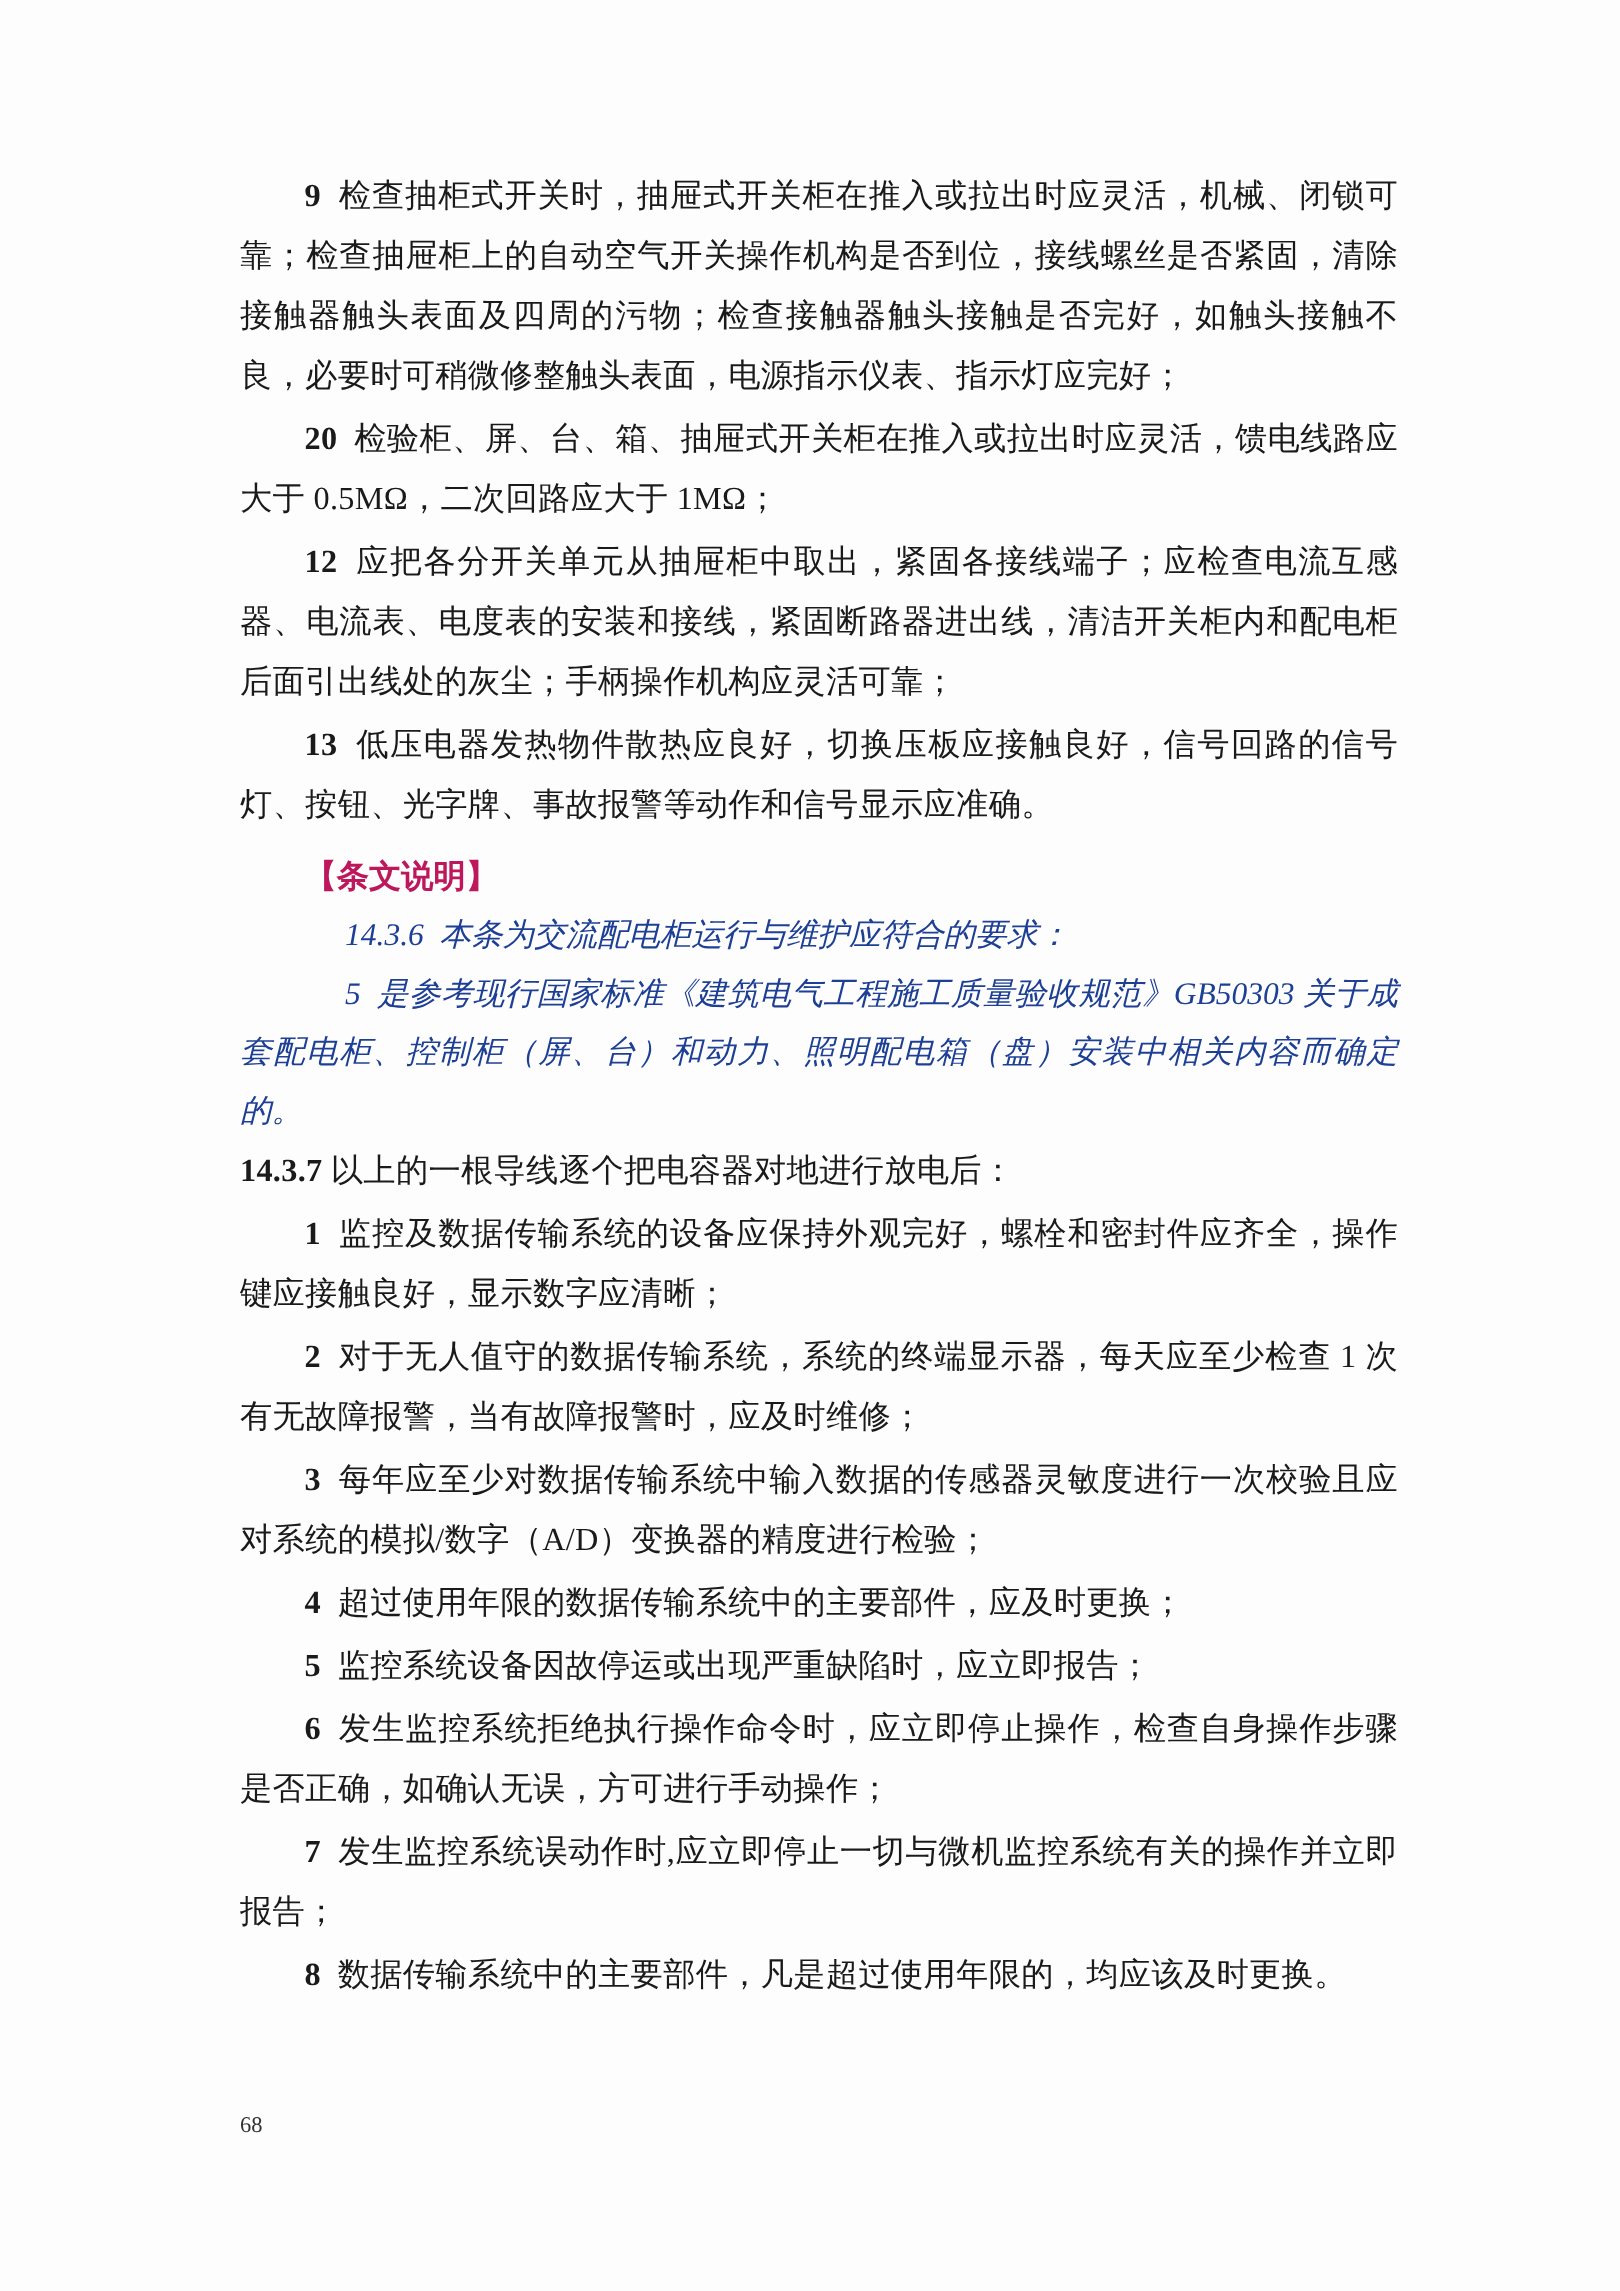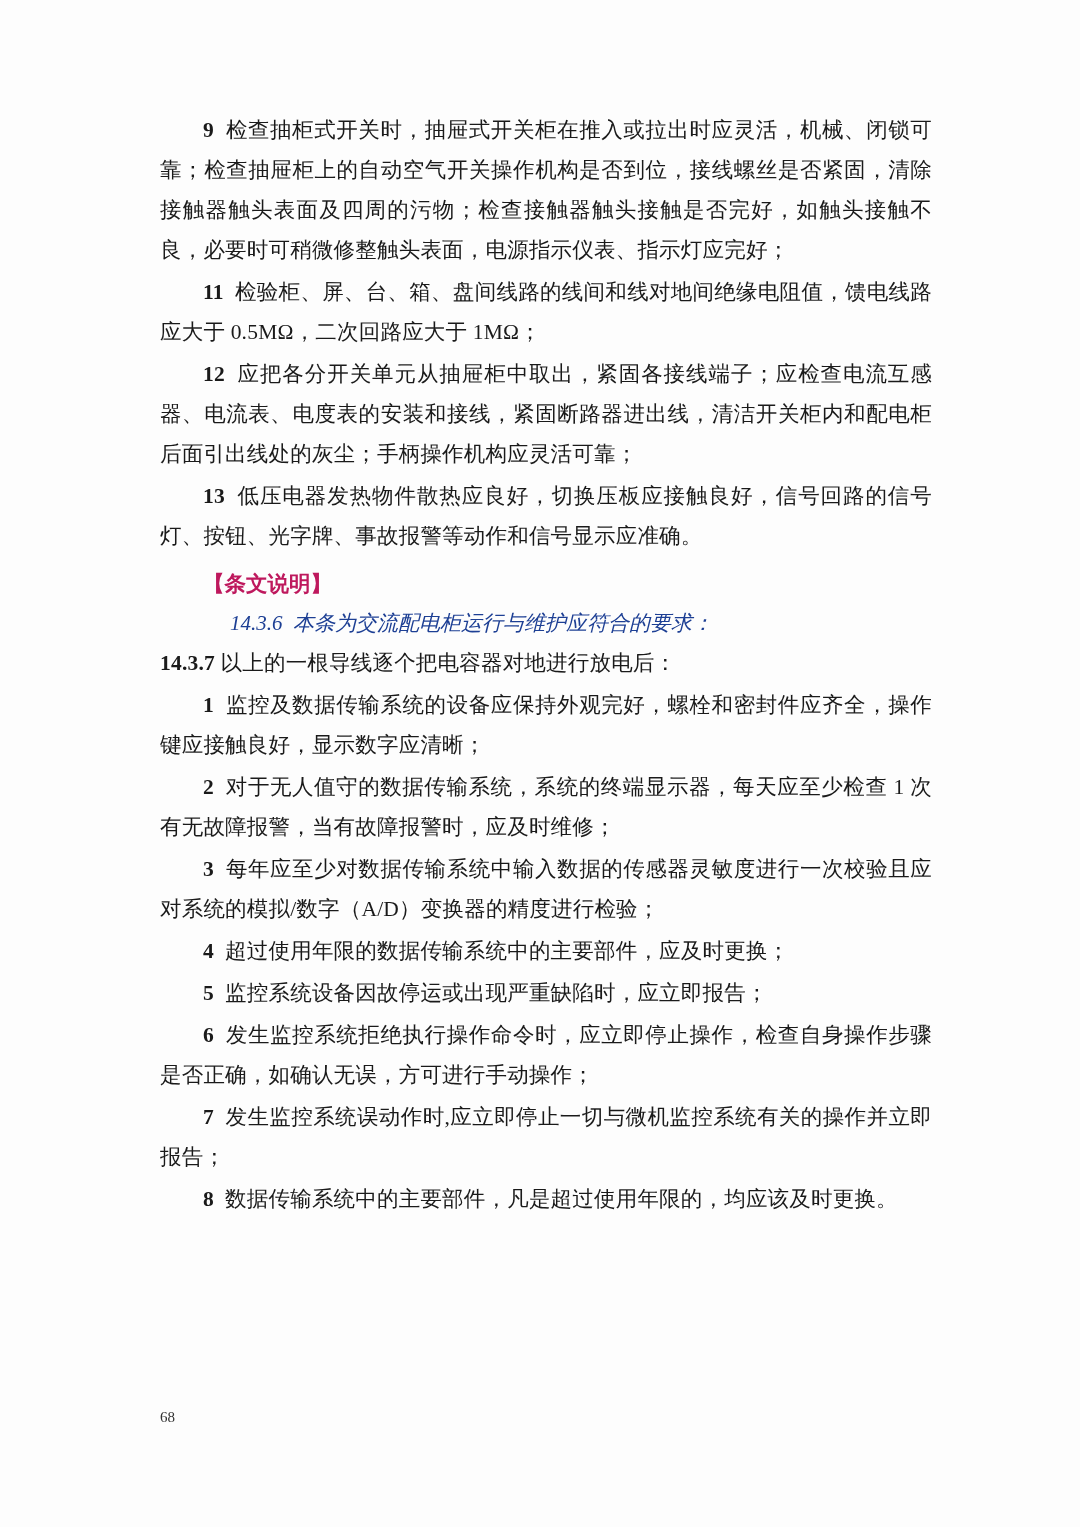--- a/index.html
+++ b/index.html
@@ -83,30 +83,31 @@
 </style>
 </head>
 <body>
 
 <div class="page">
   <div class="content">
 
     <p class="para"><span class="num">9</span>&nbsp;&nbsp;<span>检查抽柜式开关时，抽屉式开关柜在推入或拉出时应灵活，机械、闭锁可靠；检查抽屉柜上的自动空气开关操作机构是否到位，接线螺丝是否紧固，清除接触器触头表面及四周的污物；检查接触器触头接触是否完好，如触头接触不良，必要时可稍微修整触头表面，电源指示仪表、指示灯应完好；</span></p>
 
 
-    <p class="para"><span class="num">11</span>&nbsp;&nbsp;<span>检验柜、屏、台、箱、盘间线路的线间和线对地间绝缘电阻值，馈电线路应大于 0.5MΩ，二次回路应大于 1MΩ；</span></p>
+    <p class="para"><span class="num">20</span>&nbsp;&nbsp;<span>检验柜、屏、台、箱、抽屉式开关柜在推入或拉出时应灵活，馈电线路应大于 0.5MΩ，二次回路应大于 1MΩ；</span></p>
 
     <p class="para"><span class="num">12</span>&nbsp;&nbsp;<span>应把各分开关单元从抽屉柜中取出，紧固各接线端子；应检查电流互感器、电流表、电度表的安装和接线，紧固断路器进出线，清洁开关柜内和配电柜后面引出线处的灰尘；手柄操作机构应灵活可靠；</span></p>
 
     <p class="para"><span class="num">13</span>&nbsp;&nbsp;<span>低压电器发热物件散热应良好，切换压板应接触良好，信号回路的信号灯、按钮、光字牌、事故报警等动作和信号显示应准确。</span></p>
 
     <p class="explain-header">【条文说明】</p>
 
     <p class="explain"><span class="code">14.3.6</span>&nbsp;&nbsp;<span>本条为交流配电柜运行与维护应符合的要求：</span></p>
 
+    <p class="explain hang"><span class="code">5</span>&nbsp;&nbsp;<span>是参考现行国家标准《建筑电气工程施工质量验收规范》GB50303 关于成套配电柜、控制柜（屏、台）和动力、照明配电箱（盘）安装中相关内容而确定的。</span></p>
 
     <p class="para noindent"><span class="seclabel">14.3.7</span>&nbsp;<span>以上的一根导线逐个把电容器对地进行放电后：</span></p>
 
     <p class="para"><span class="num">1</span>&nbsp;&nbsp;<span>监控及数据传输系统的设备应保持外观完好，螺栓和密封件应齐全，操作键应接触良好，显示数字应清晰；</span></p>
 
     <p class="para"><span class="num">2</span>&nbsp;&nbsp;<span>对于无人值守的数据传输系统，系统的终端显示器，每天应至少检查 1 次有无故障报警，当有故障报警时，应及时维修；</span></p>
 
     <p class="para"><span class="num">3</span>&nbsp;&nbsp;<span>每年应至少对数据传输系统中输入数据的传感器灵敏度进行一次校验且应对系统的模拟/数字（A/D）变换器的精度进行检验；</span></p>
 
     <p class="para"><span class="num">4</span>&nbsp;&nbsp;<span>超过使用年限的数据传输系统中的主要部件，应及时更换；</span></p>

